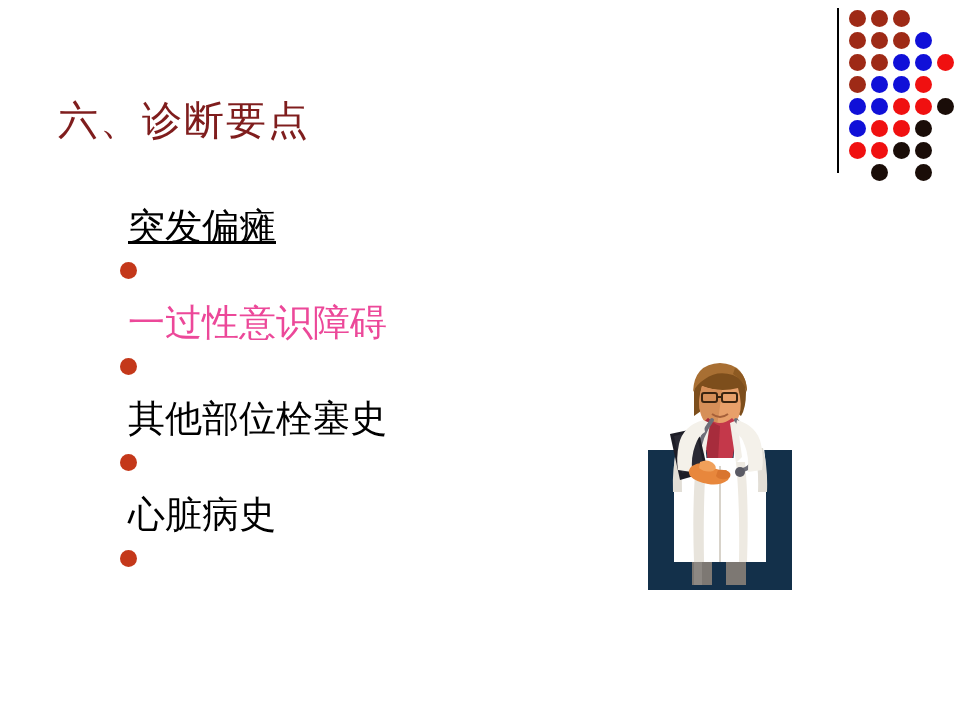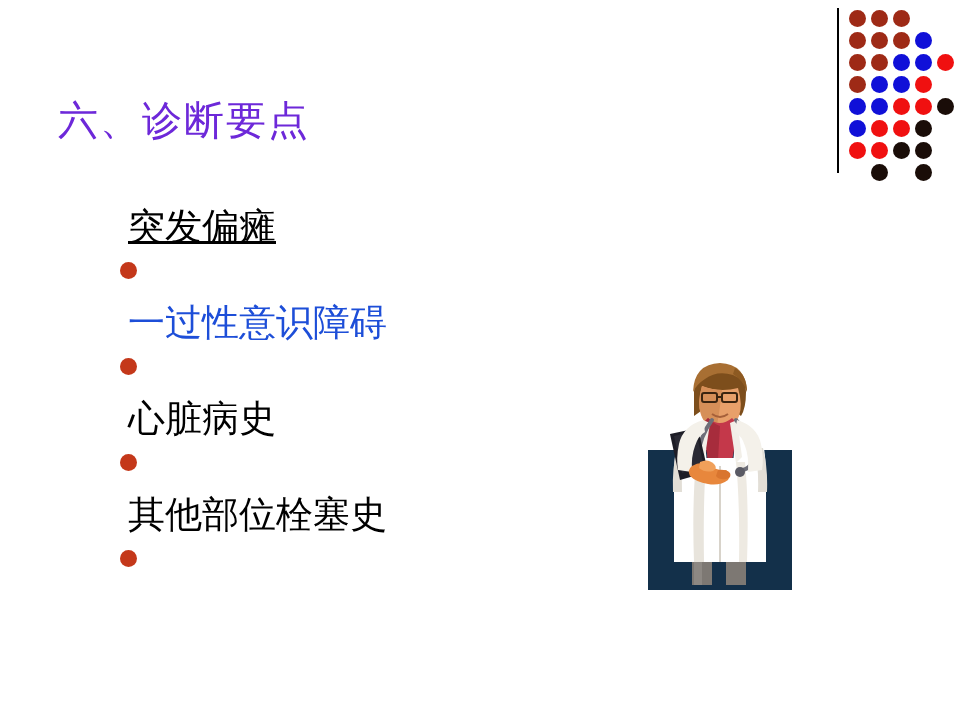--- a/index.html
+++ b/index.html
@@ -94,41 +94,41 @@
     width: 160px;
     height: 232px;
   }
   #doctor-art svg { display: block; }
 </style>
 </head>
 <body>
 
 <div id="slide" style="background: rgb(255, 255, 255);">
 
-  <div id="slide-title" style="color: #6d28d9;">六、诊断要点</div>
+  <div id="slide-title" style="color: #7f1d1d;">六、诊断要点</div>
 
   <div id="body-list">
 
     <div class="body-item">
       <div class="body-item-text" style="color: rgb(0, 0, 0); text-decoration: underline;">突发偏瘫</div>
       <div class="body-item-bullet" style="background: rgb(196, 56, 26);"></div>
     </div>
 
     <div class="body-item">
-      <div class="body-item-text" style="color: #1d4ed8;">一过性意识障碍</div>
+      <div class="body-item-text" style="color: #ec4899;">一过性意识障碍</div>
+      <div class="body-item-bullet" style="background: rgb(196, 56, 26);"></div>
+    </div>
+
+    <div class="body-item">
+      <div class="body-item-text" style="color: rgb(0, 0, 0);">其他部位栓塞史</div>
       <div class="body-item-bullet" style="background: rgb(196, 56, 26);"></div>
     </div>
 
     <div class="body-item">
       <div class="body-item-text" style="color: rgb(0, 0, 0);">心脏病史</div>
-      <div class="body-item-bullet" style="background: rgb(196, 56, 26);"></div>
-    </div>
-
-    <div class="body-item">
-      <div class="body-item-text" style="color: rgb(0, 0, 0);">其他部位栓塞史</div>
       <div class="body-item-bullet" style="background: rgb(196, 56, 26);"></div>
     </div>
 
   </div>
 
   <div id="deco-rule" style="background: rgb(0, 0, 0);"></div>
 
   <div id="deco-dots">
       <div class="deco-dot" style="left: 0px; top: 0px; background: rgb(158, 42, 22);"></div>
       <div class="deco-dot" style="left: 22px; top: 0px; background: rgb(158, 42, 22);"></div>

